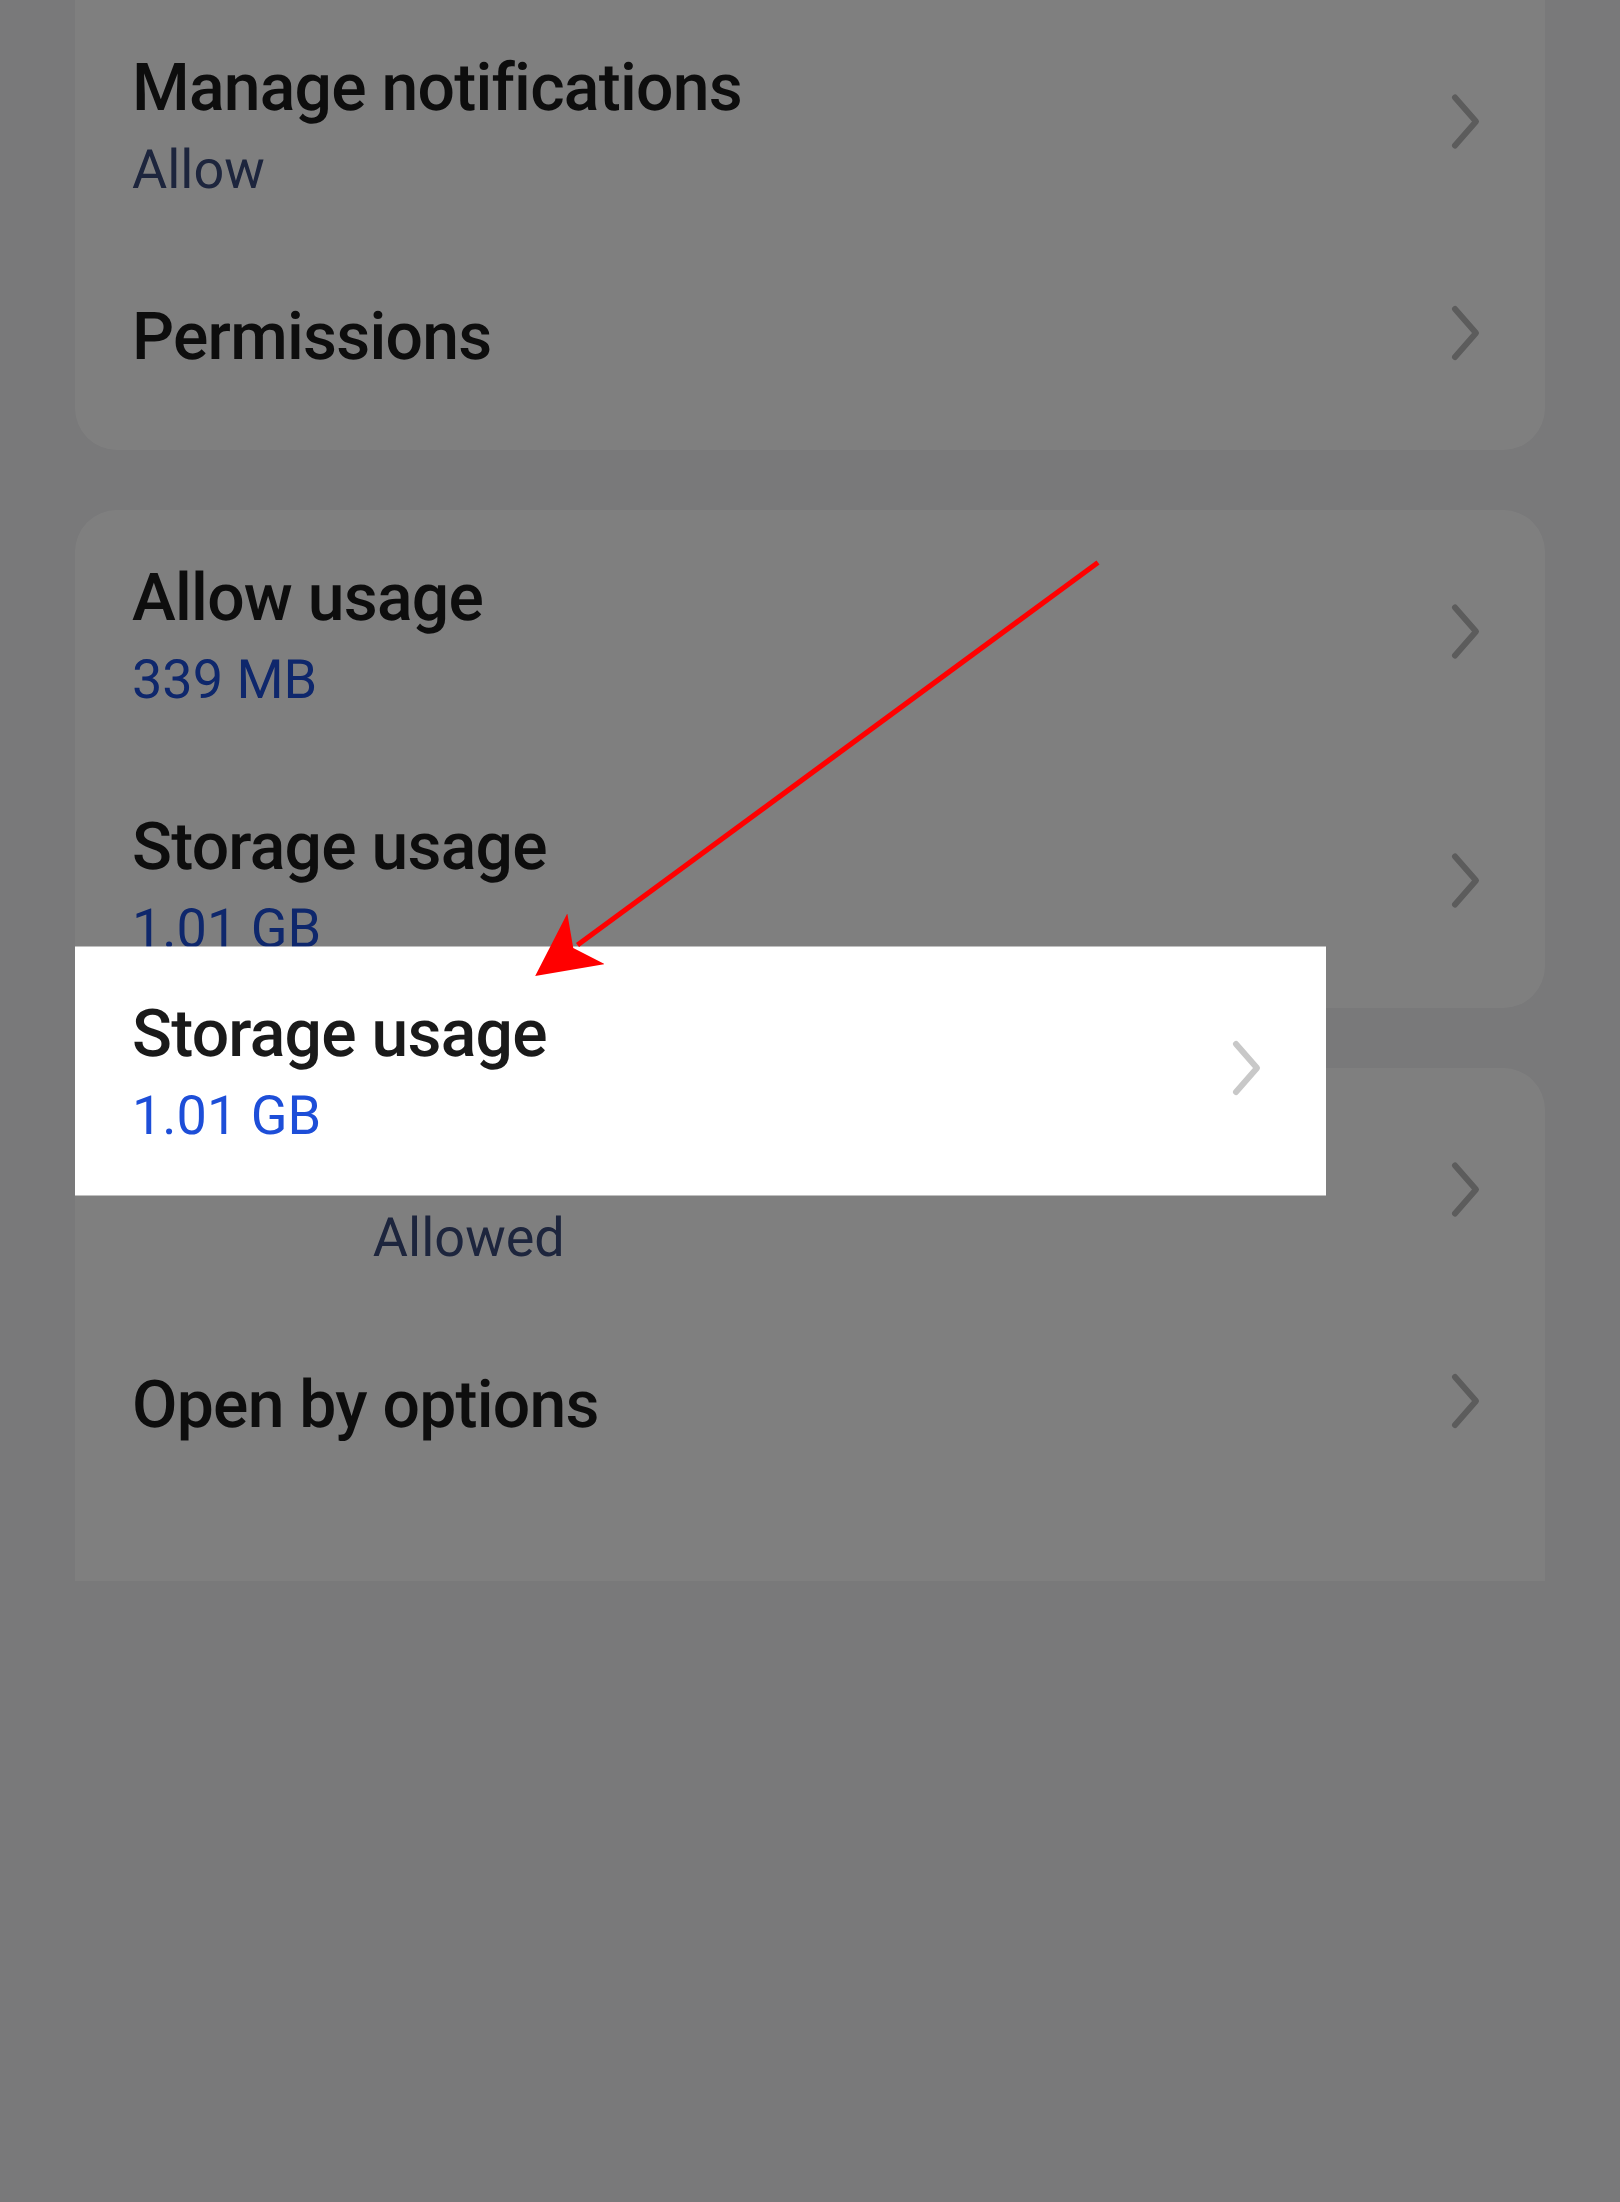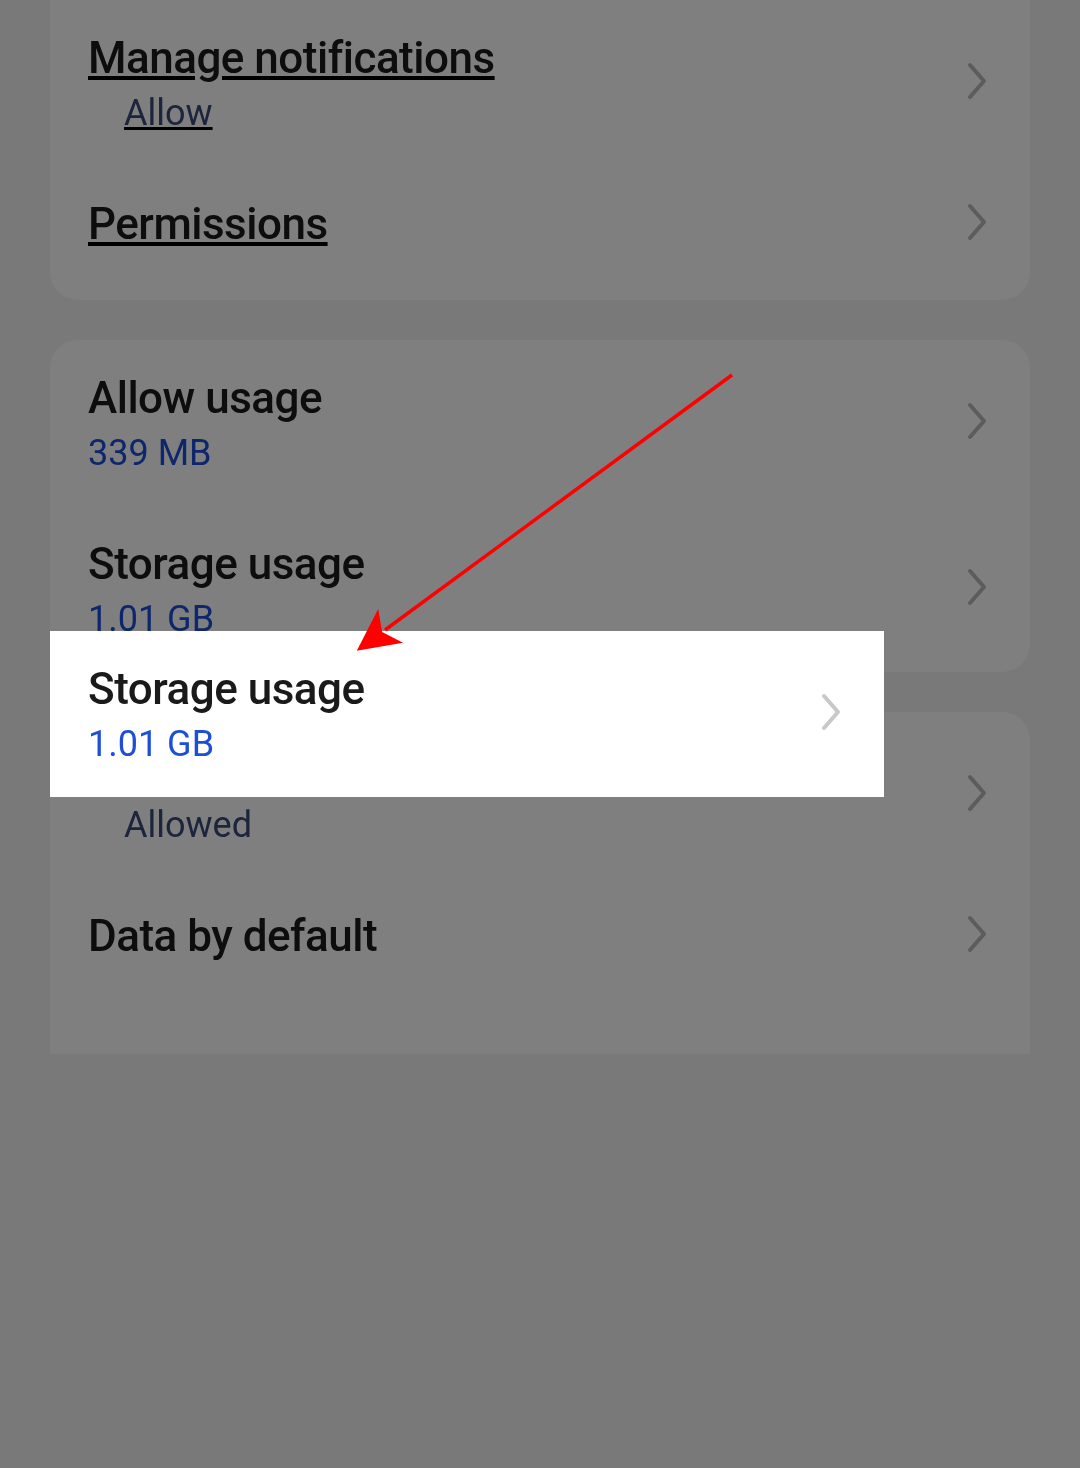--- a/index.html
+++ b/index.html
@@ -19,30 +19,30 @@
       background: #ffffff;
       border-radius: 28px;
       margin: 0 50px;
       overflow: hidden;
     }
     .card-1 {
       margin-top: 0;
       border-top-left-radius: 0;
       border-top-right-radius: 0;
       padding-bottom: 18px;
-      text-decoration: underline;
     }
     .card-2 {
       margin-top: 40px;
     }
     .card-3 {
       margin-top: 40px;
       border-bottom-left-radius: 0;
       border-bottom-right-radius: 0;
       padding-bottom: 60px;
+      text-align: center;
     }
     .row {
       display: flex;
       align-items: center;
       justify-content: space-between;
       padding: 32px 38px 32px 38px;
     }
     .row-content {
       display: flex;
       flex-direction: column;
@@ -52,21 +52,20 @@
       font-weight: 500;
       color: #1a1a1a;
       letter-spacing: -0.5px;
     }
     .row-subtitle {
       font-size: 36px;
       margin-top: 8px;
     }
     .subtitle-blue {
       color: #3a4a7a;
-      margin-left: 36px;
     }
     .subtitle-gray {
       color: #1d4ed8;
     }
     .chevron {
       flex-shrink: 0;
     }
     .dim-overlay {
       position: absolute;
       top: 0;
@@ -154,21 +153,21 @@
       <div class="row-subtitle subtitle-blue">Allowed</div>
     </div>
     <span class="chevron">
       <svg width="28" height="44" viewBox="0 0 28 44">
           <path d="M6 6 L20 22 L6 38" stroke="#b8b8b8" stroke-width="4" fill="none" stroke-linecap="round" stroke-linejoin="round"></path>
         </svg>
     </span>
   </div>
   <div class="row">
     <div class="row-content">
-      <div class="row-title">Data by default</div>
+      <div class="row-title">Open by options</div>
     </div>
     <span class="chevron">
       <svg width="28" height="44" viewBox="0 0 28 44">
           <path d="M6 6 L20 22 L6 38" stroke="#b8b8b8" stroke-width="4" fill="none" stroke-linecap="round" stroke-linejoin="round"></path>
         </svg>
     </span>
   </div>
 </div>
 
 <div class="dim-overlay"></div>

